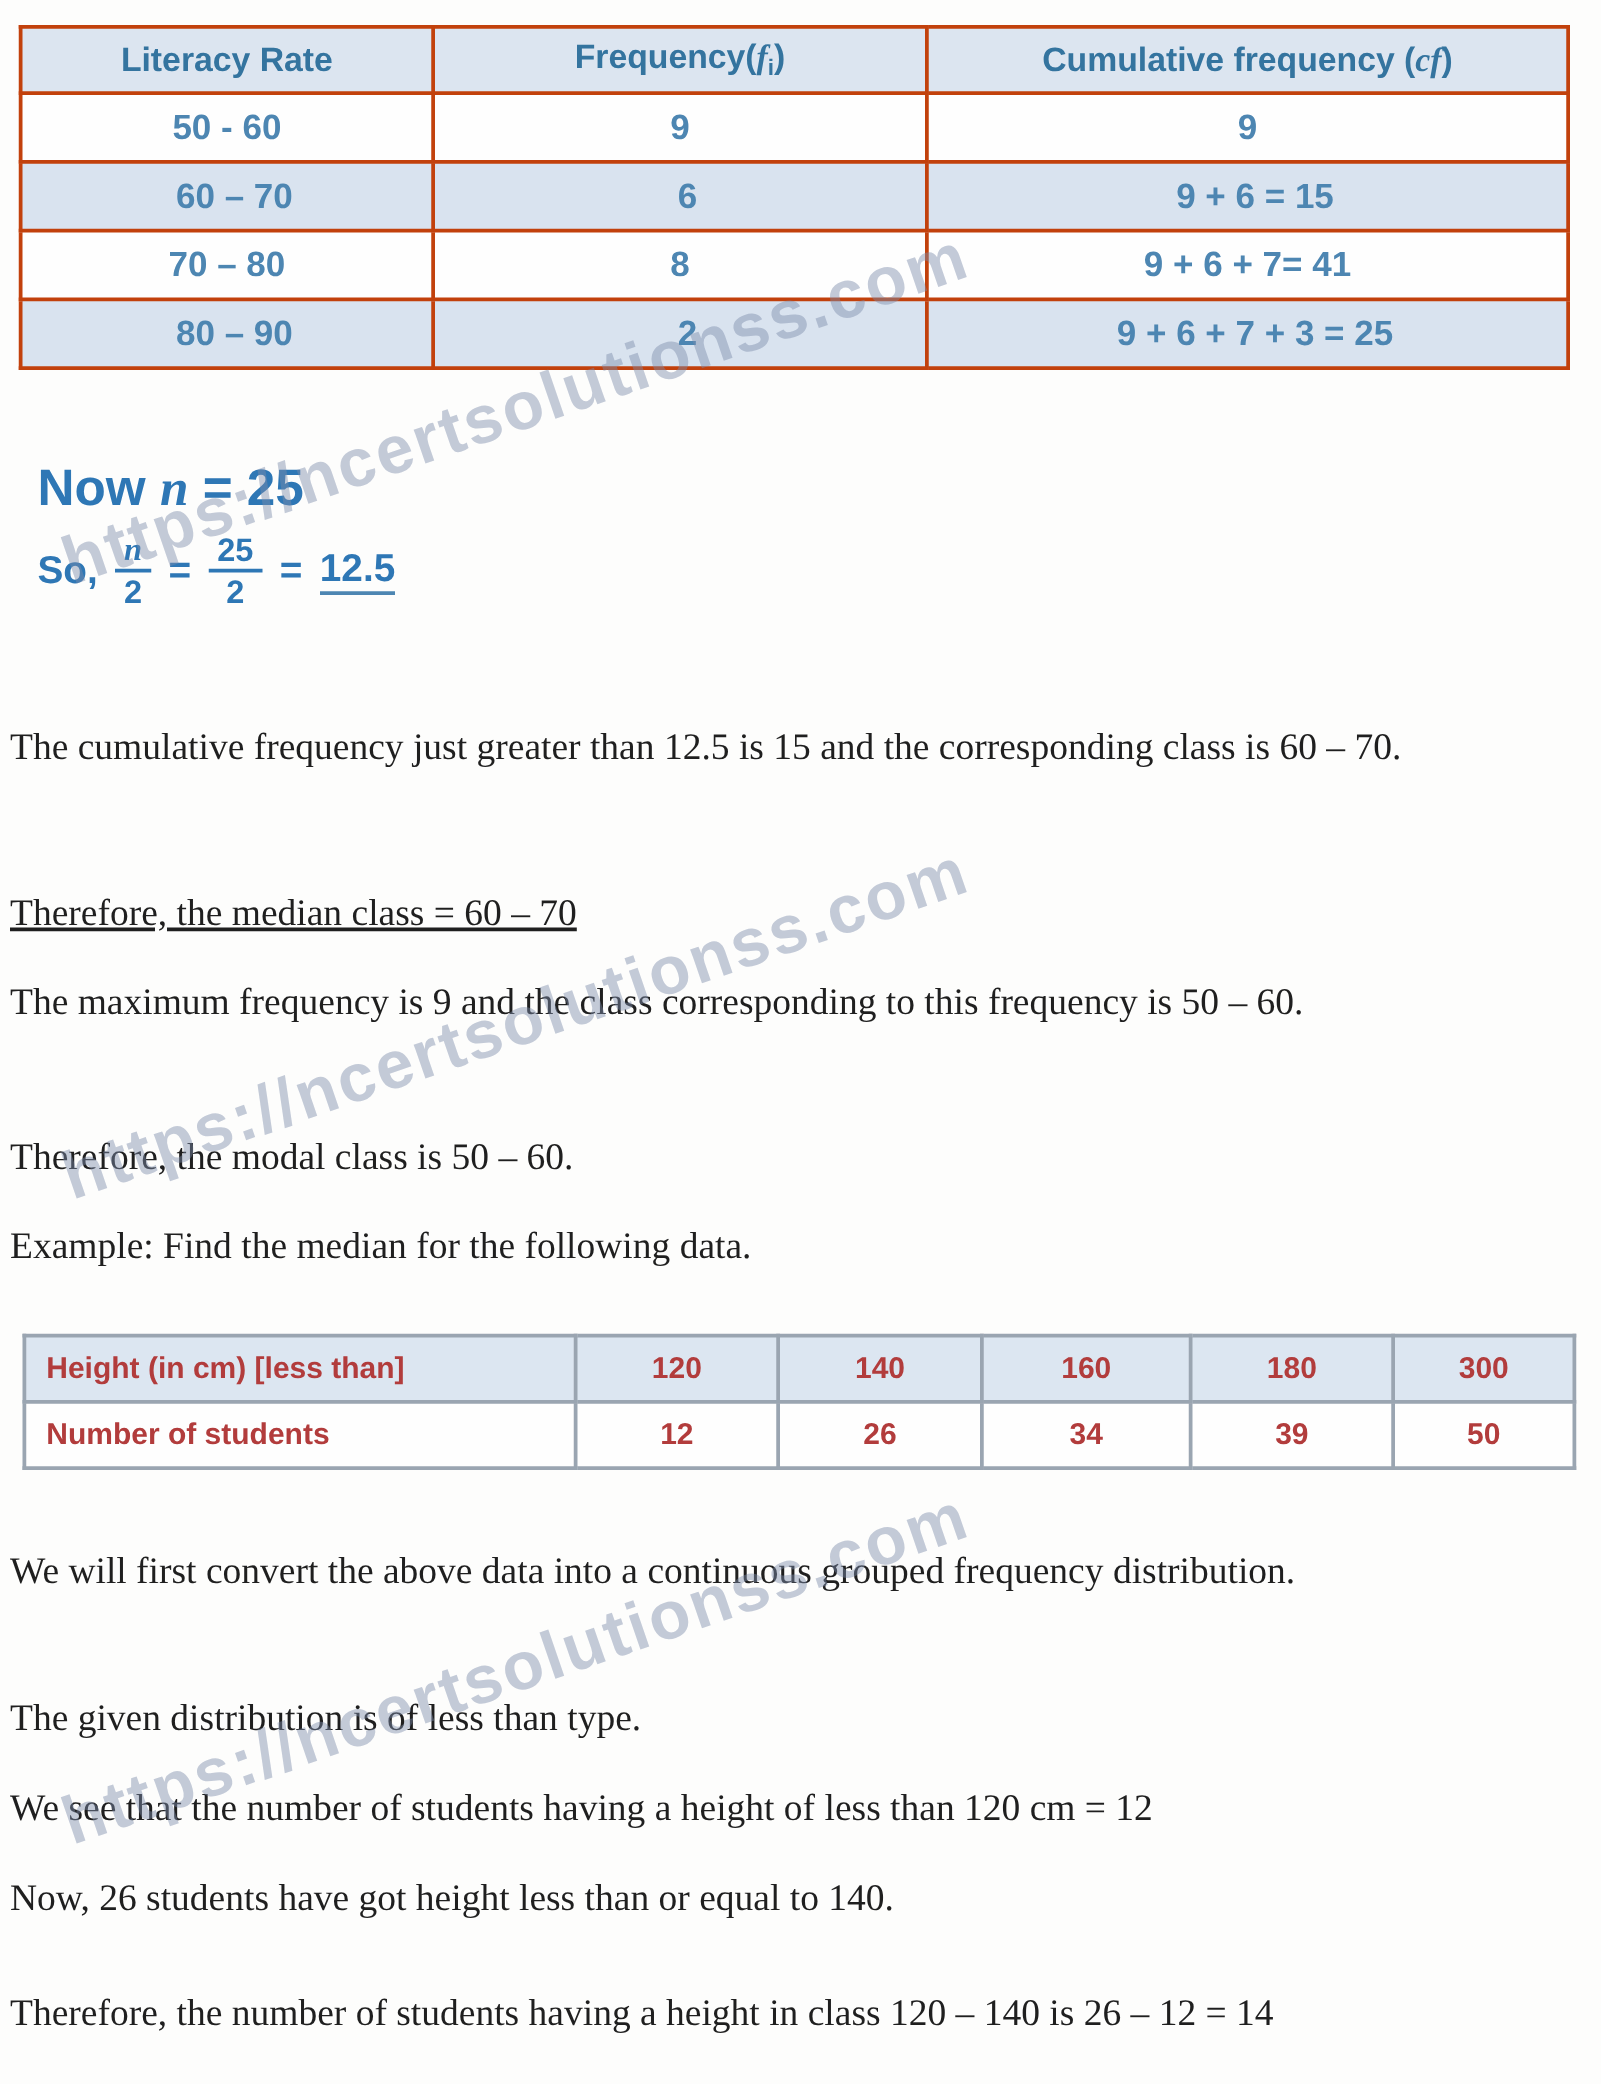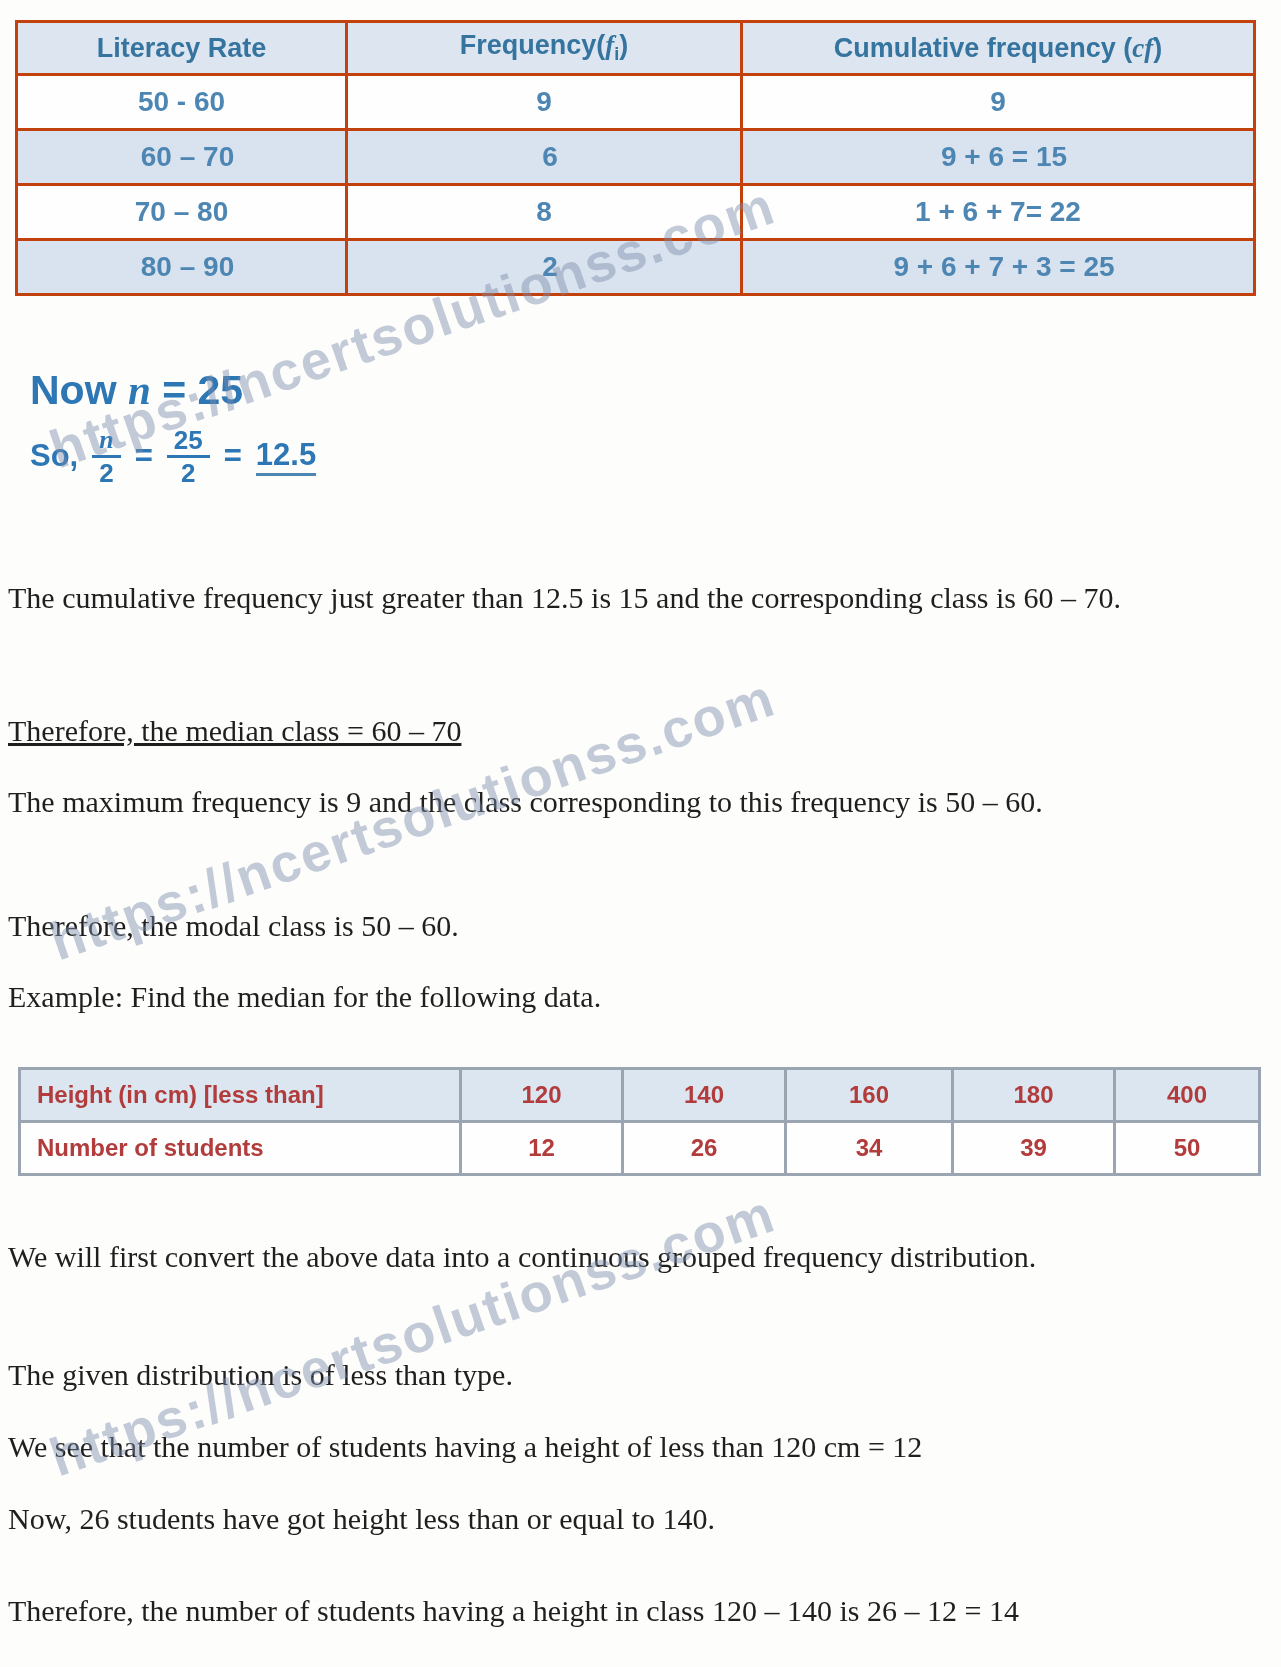--- a/index.html
+++ b/index.html
@@ -88,21 +88,21 @@
         <td>9</td>
       </tr>
       <tr class="alt">
         <td>60 – 70</td>
         <td>6</td>
         <td>9 + 6 = 15</td>
       </tr>
       <tr class="plain">
         <td>70 – 80</td>
         <td>8</td>
-        <td>1 + 6 + 7= 22</td>
+        <td>9 + 6 + 7= 41</td>
       </tr>
       <tr class="alt">
         <td>80 – 90</td>
         <td>2</td>
         <td>9 + 6 + 7 + 3 = 25</td>
       </tr>
     </tbody>
   </table>
 
   <div class="mathline" style="top:366px">
@@ -139,21 +139,21 @@
         <col style="width:162px">
         <col style="width:145px">
     </colgroup>
     <tbody>
       <tr class="hd">
         <td class="lbl">Height (in cm) [less than]</td>
         <td>120</td>
         <td>140</td>
         <td>160</td>
         <td>180</td>
-        <td>400</td>
+        <td>300</td>
       </tr>
       <tr class="bd">
         <td class="lbl">Number of students</td>
         <td>12</td>
         <td>26</td>
         <td>34</td>
         <td>39</td>
         <td>50</td>
       </tr>
     </tbody>

